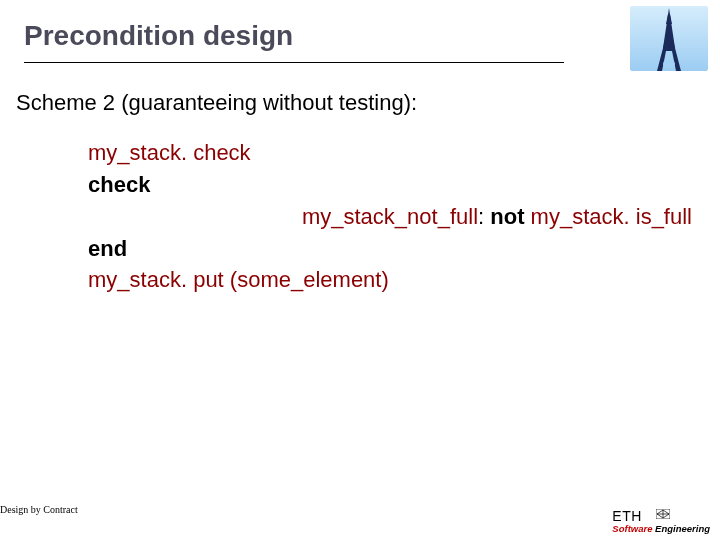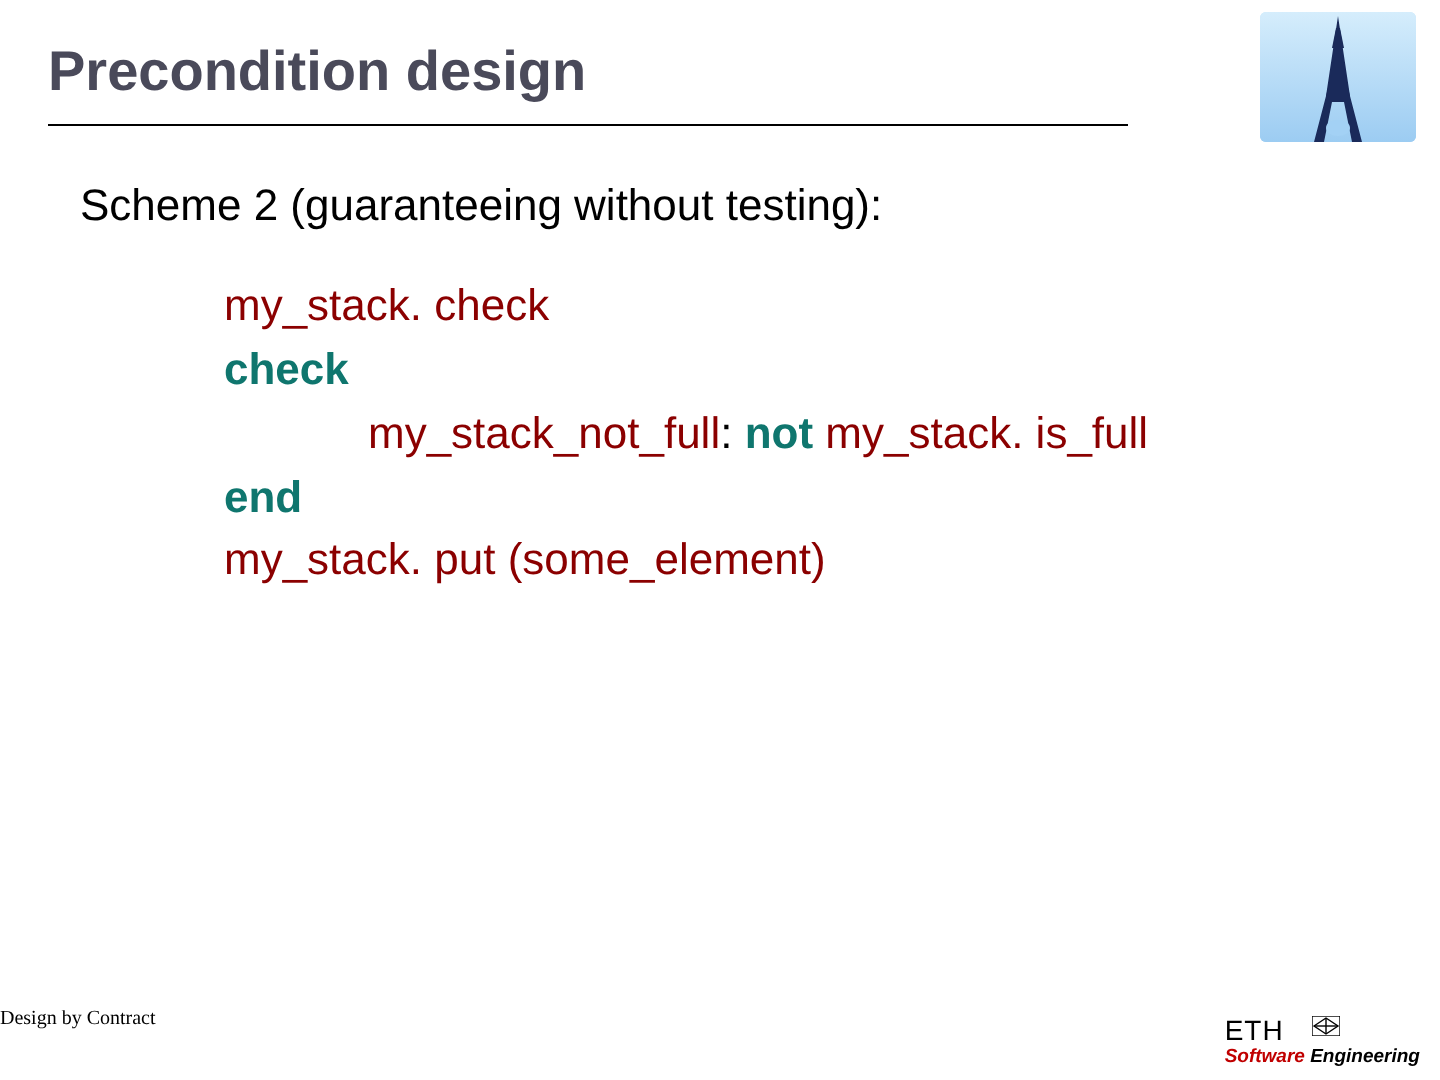--- a/index.html
+++ b/index.html
@@ -32,34 +32,34 @@
     top: 6px;
     right: 12px;
     width: 78px;
     height: 65px;
     background: linear-gradient(to bottom, #c9e6fb 0%, #a3d1f5 100%);
     border-radius: 3px;
     overflow: hidden;
   }
   .eiffel-logo svg { display:block; }
   .content {
-    padding: 24px 28px 0 40px;
+    padding: 24px 28px 0 16px;
     font-size: 22px;
     line-height: 1.45;
     color: #000;
   }
   .intro { margin-bottom: 18px; }
   .code-block {
     padding-left: 72px;
   }
   .code-line { white-space: pre; }
   .indent1 { padding-left: 0; }
-  .indent2 { padding-left: 72px; }
+  .indent2 { padding-left: 72px; text-align: right; }
   .dkred { color: #8b0000; }
-  .dkblue { color: #0f766e; }
+  .dkblue { color: #000000; }
   .bold { font-weight: bold; }
   .italic { }
   .footer-center {
     position: absolute;
     bottom: 25px;
     left: 0;
     width: 100%;
     text-align: left;
     font-family: Liberation Serif, serif;
     font-size: 10px;

